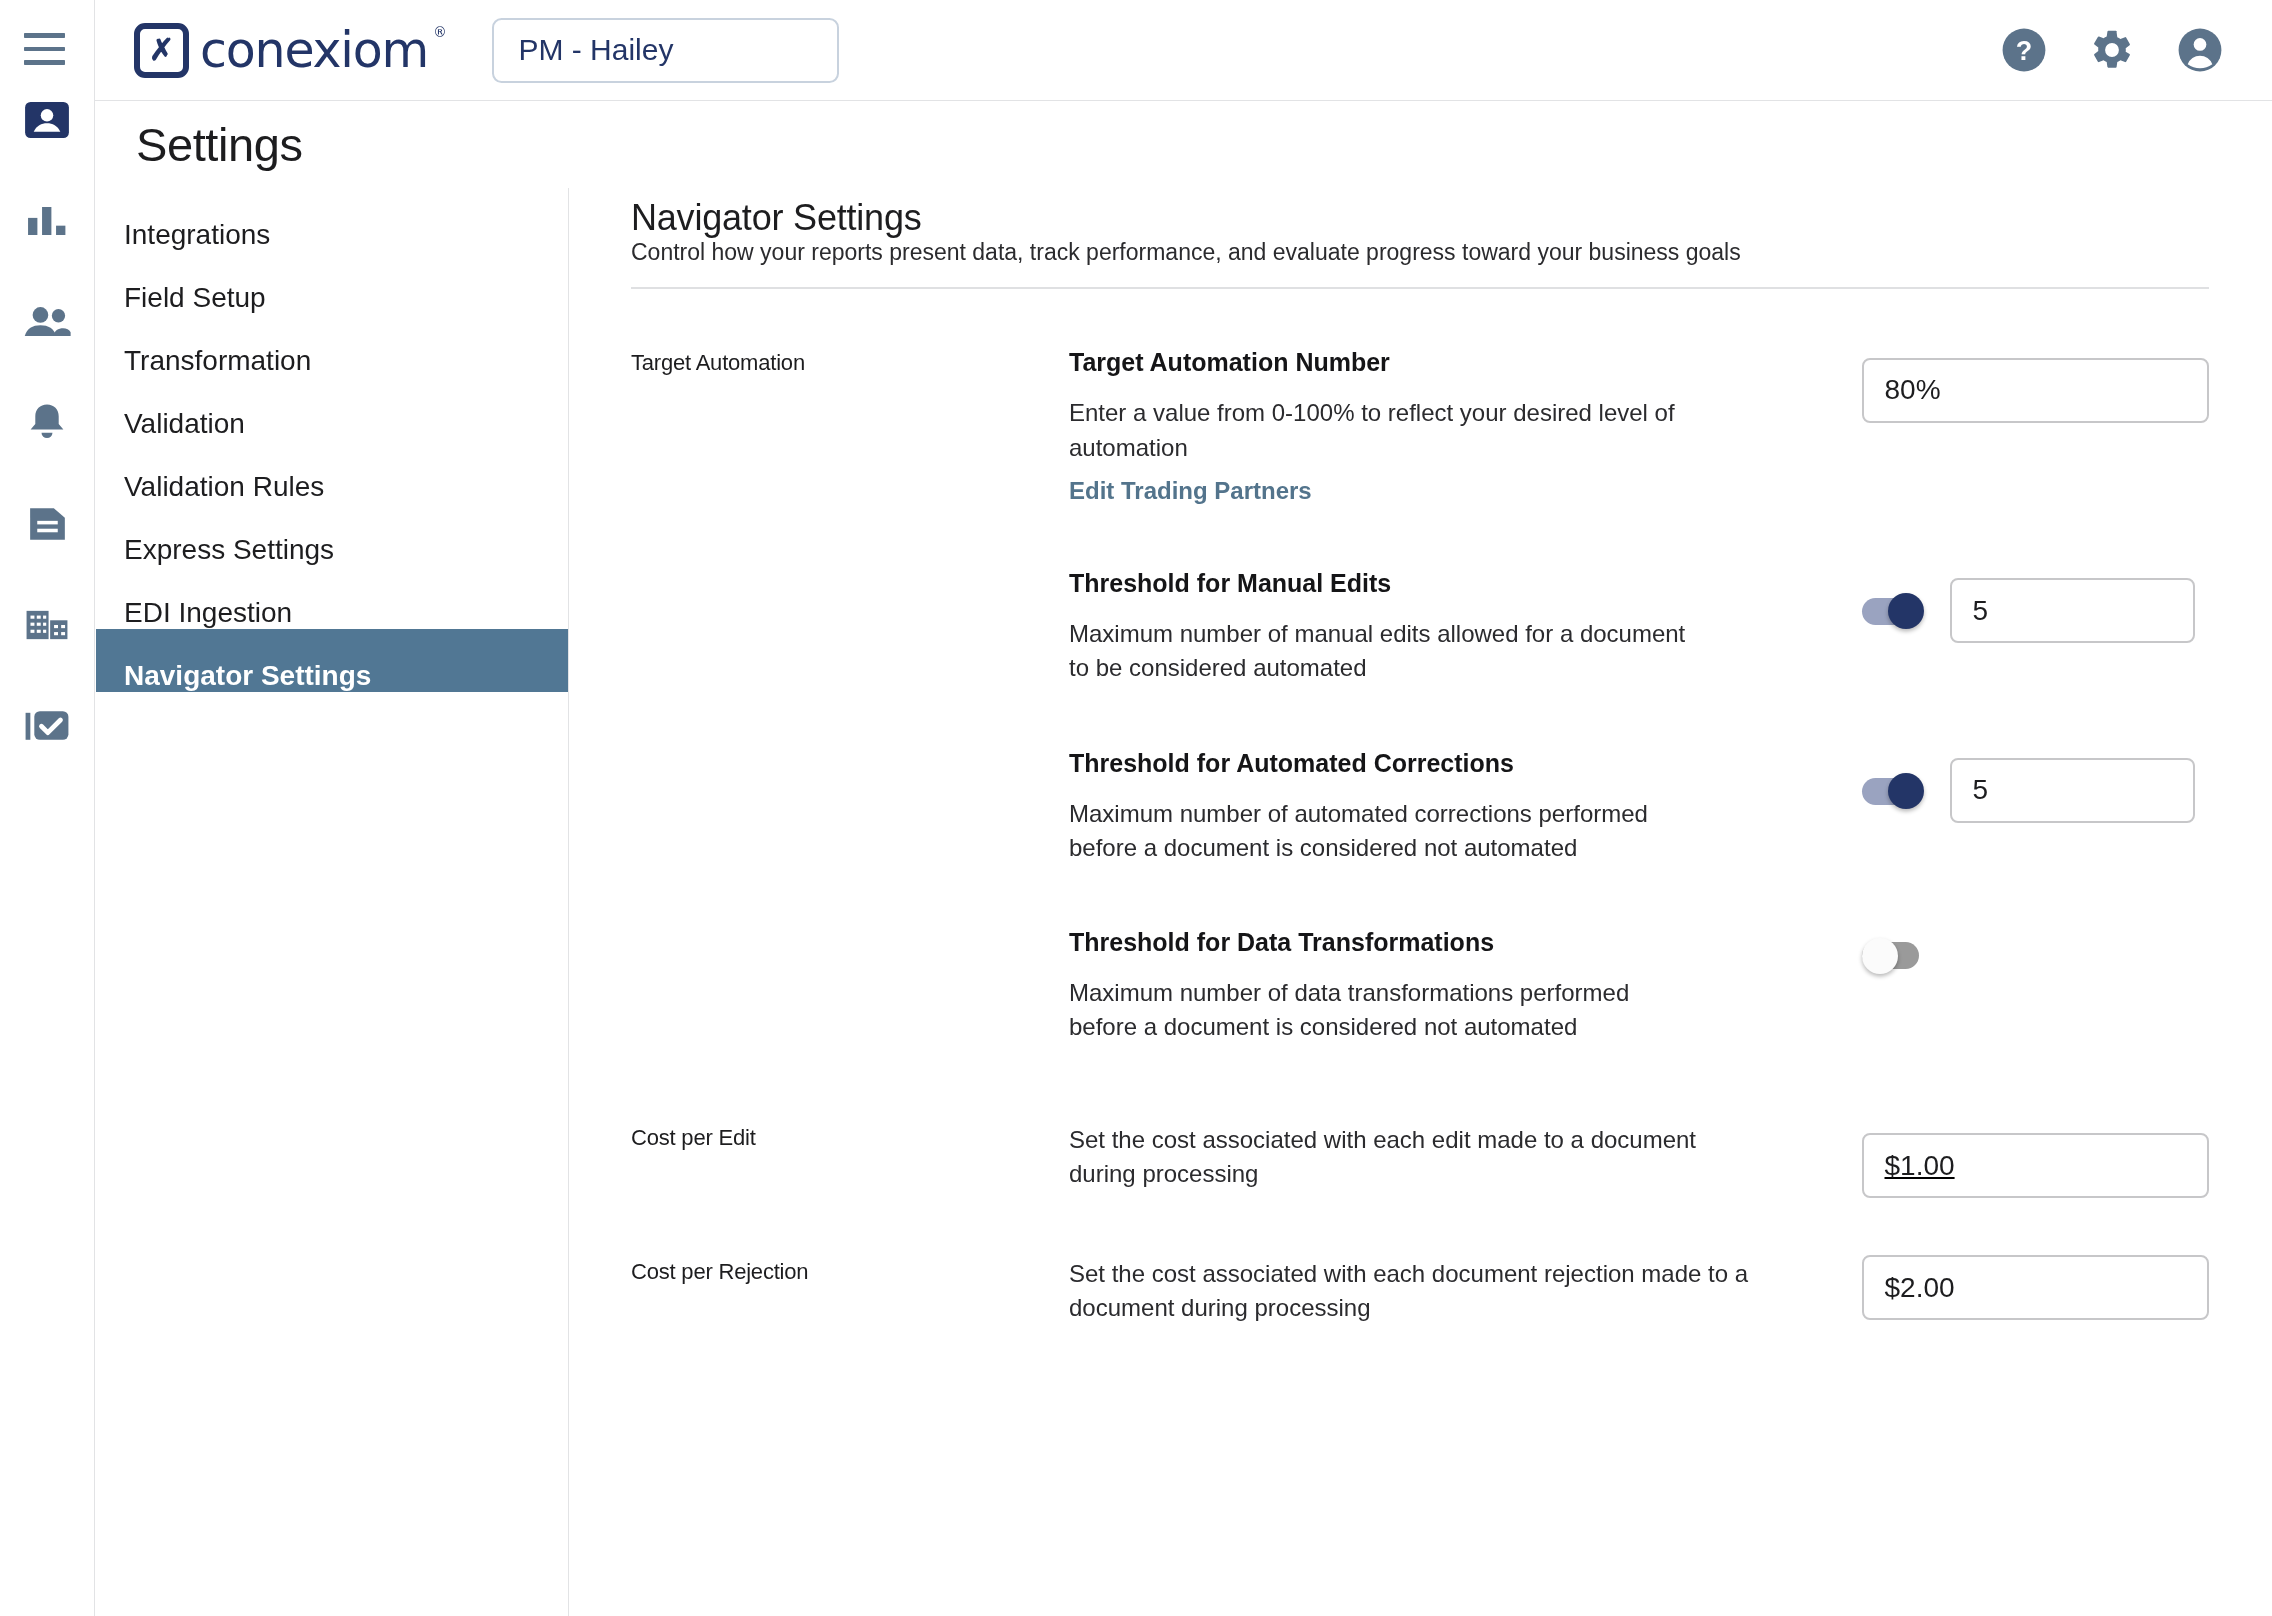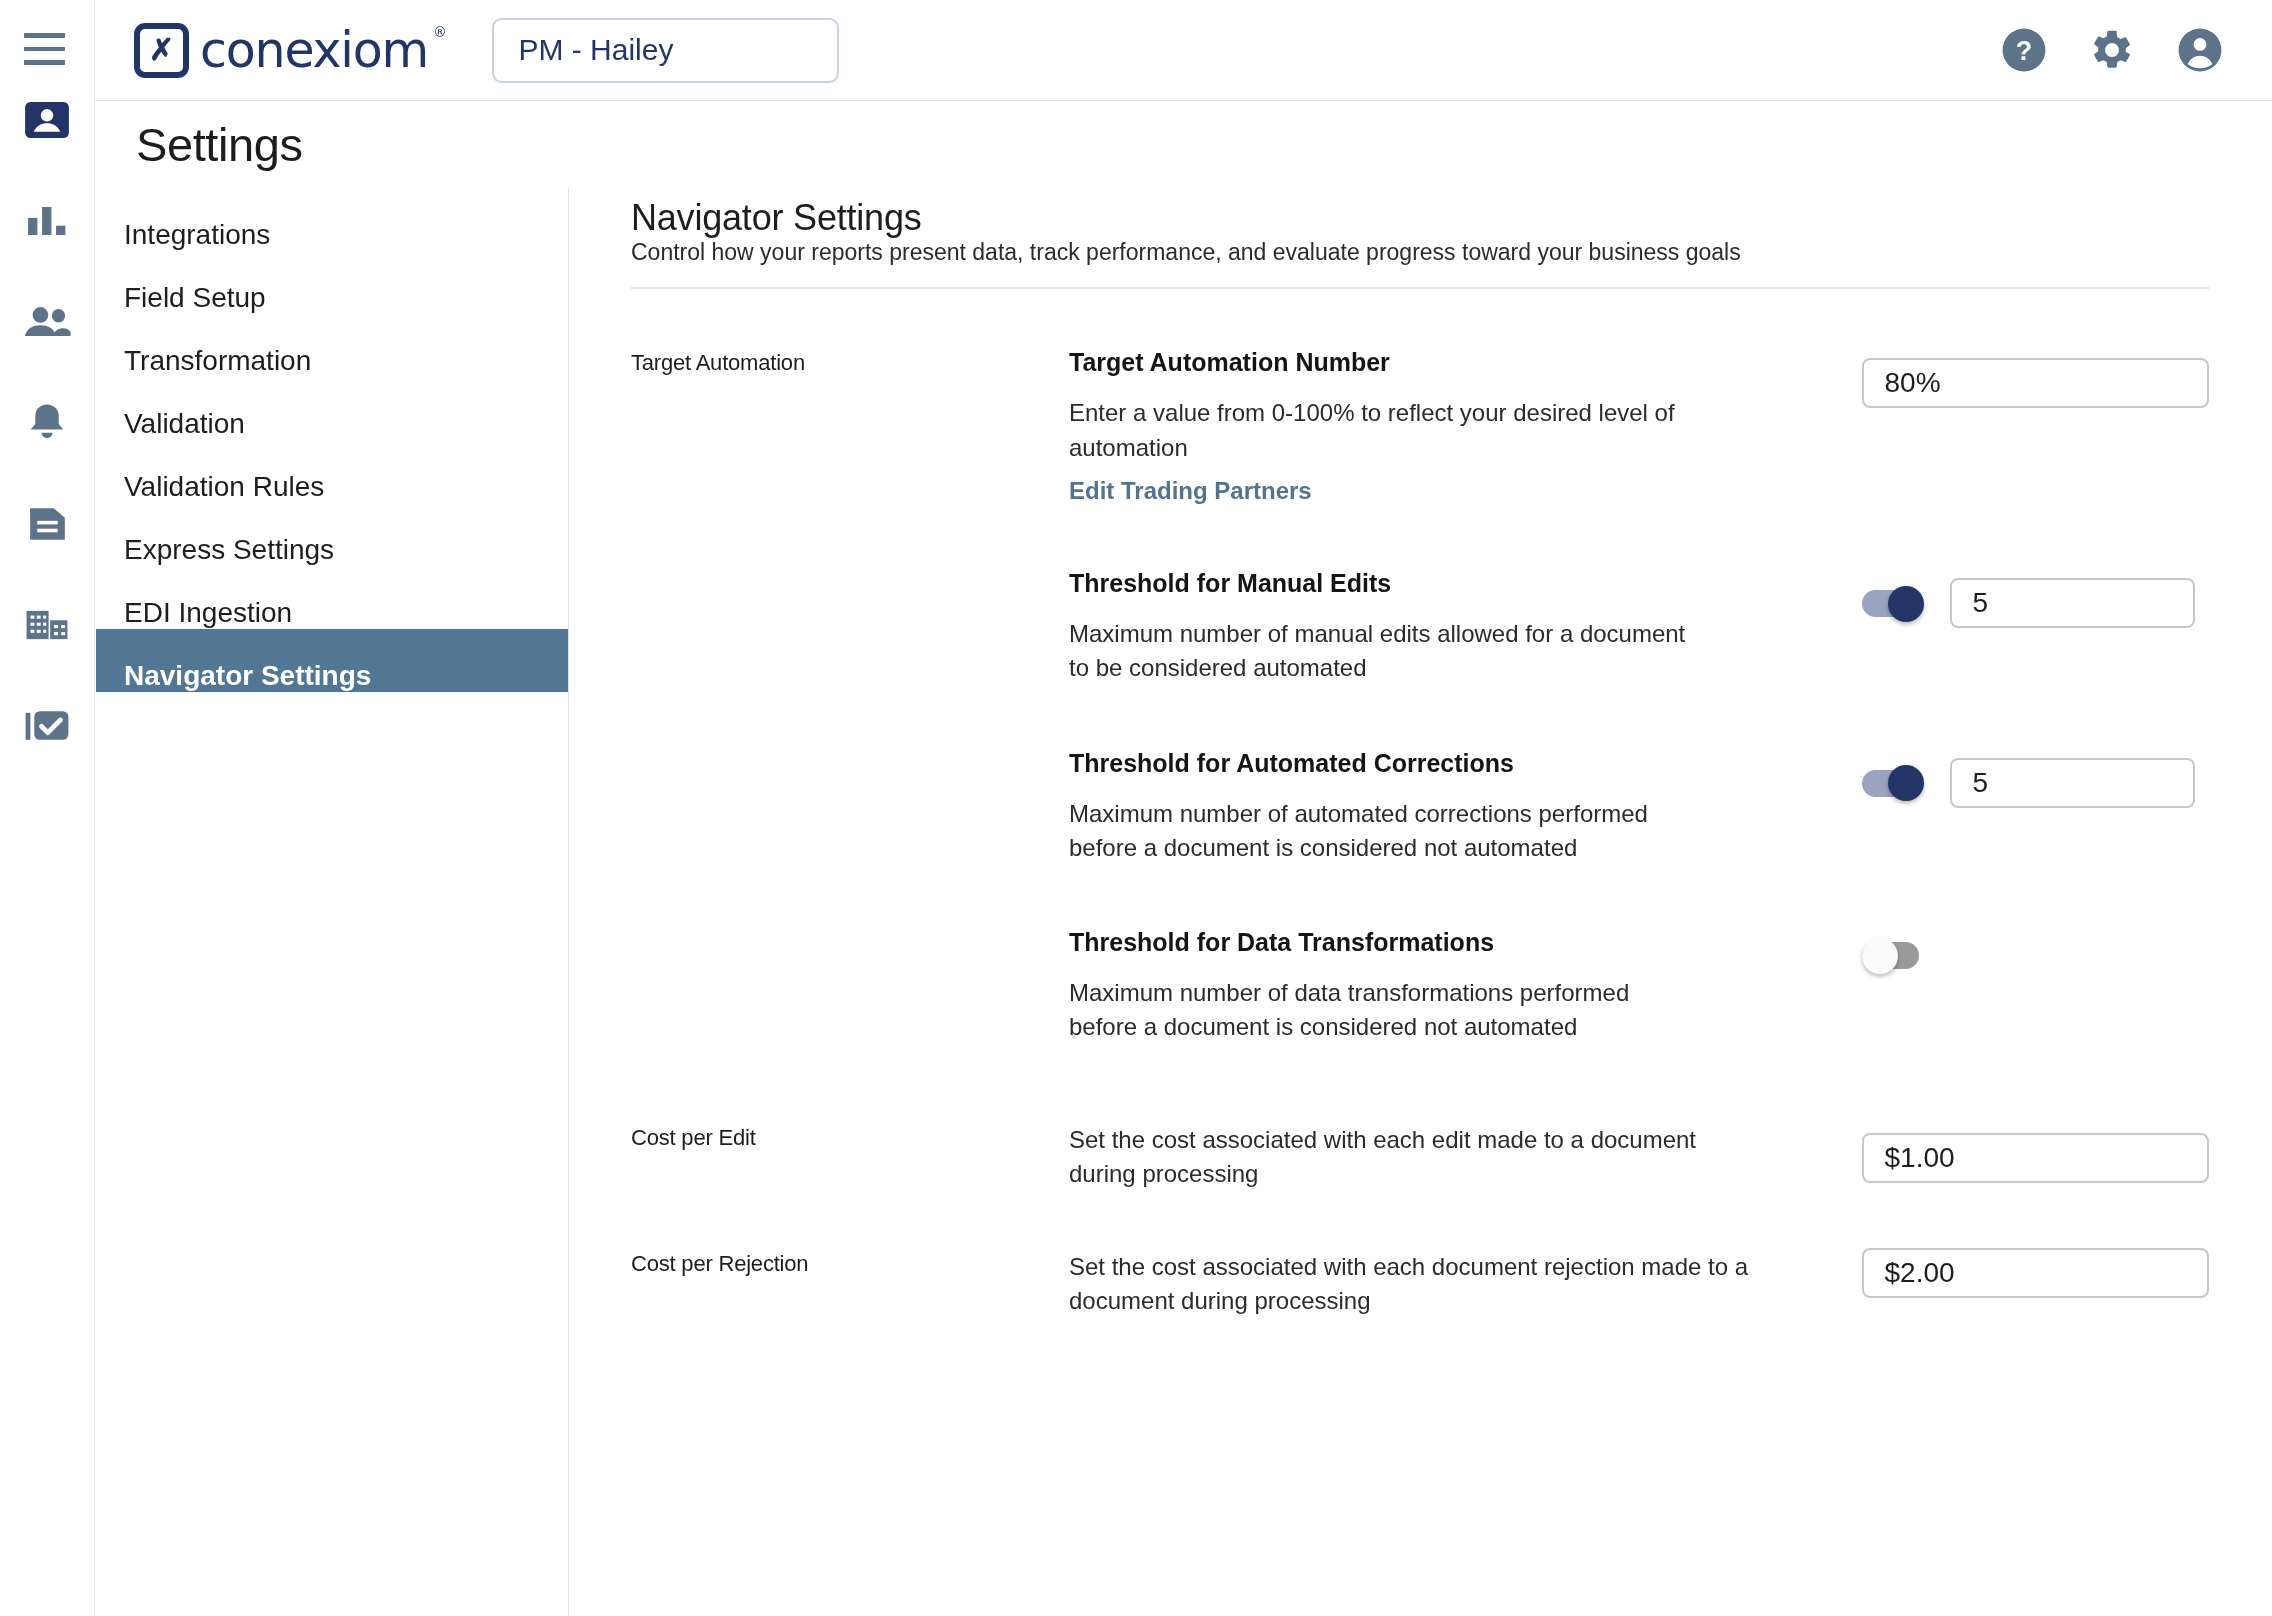--- a/index.html
+++ b/index.html
@@ -243,21 +243,21 @@
 
   .setting-control {
     display: flex;
     align-items: center;
     gap: 28px;
     padding-top: 11px;
   }
 
   
   .text-input {
-    height: 50px;
+    height: 65px;
     border: 2.4px solid #c7c7c9;
     border-radius: 8px;
     background: #ffffff;
     display: flex;
     align-items: center;
     padding-left: 20.5px;
     font-size: 28px;
     color: #1d1d1f;
     cursor: text;
   }
@@ -524,21 +524,21 @@
       </div>
     </div>
 
     <div class="group" style="margin-top:77px;">
       <div class="group-label">Cost per Edit</div>
       <div class="group-body">
         <div class="setting-row">
           <div class="setting-text">
             <div class="setting-desc" style="margin-top:0;max-width:687px;">Set the cost associated with each edit made to a document during processing</div>
           </div>
-          <div class="setting-control" style="padding-top:12px;">
+          <div class="setting-control" style="padding-top:12px;text-decoration:underline;">
             <div class="text-input input-wide">
               <span>$1.00</span>
             </div>
           </div>
         </div>
       </div>
     </div>
 
     <div class="group" style="margin-top:57px;">
       <div class="group-label">Cost per Rejection</div>

